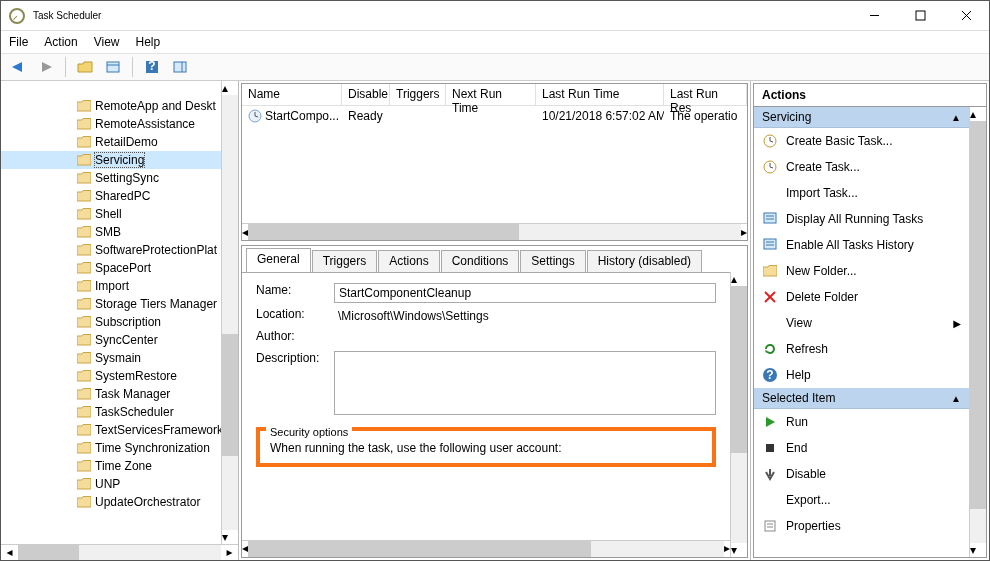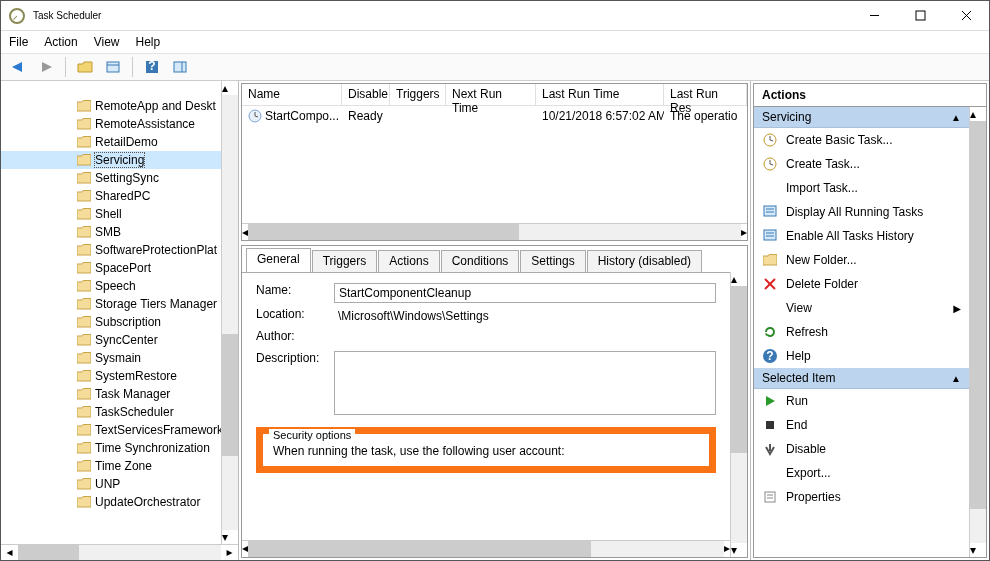--- a/index.html
+++ b/index.html
@@ -45,34 +45,34 @@
 .grid-hscroll .thumb{position:absolute;left:0;top:0;height:100%;width:55%;background:#ccc;}
 .detail-pane { flex:1; border:1px solid #999; display:flex; flex-direction:column; position:relative;}
 .tab-row { display:flex; height:26px; align-items:flex-end; padding:4px 4px 0;}
 .tab { height:22px; padding:3px 10px; border:1px solid #aaa; border-bottom:none; background:#f3f3f3; margin-right:1px; position:relative;}
 .tab.active { background:#fff; z-index:2; height:24px; margin-top:-2px;}
 .tab-content { display:flex; flex-direction:column; padding:10px 14px; gap:4px; border-top:1px solid #aaa; flex:1; overflow:hidden;}
 .field-row { display:flex; align-items:flex-start; gap:8px;}
 .field-label { width:70px;}
 .field-val { flex:1; border:1px solid #aaa; padding:2px 4px; background:#fff; min-height:18px;}
 .desc-val { min-height:64px;}
-.fieldset { border:7px solid #f97316; padding:8px 10px; margin-top:8px;}
+.fieldset { border:4px solid #f97316; padding:8px 10px; margin-top:8px;}
 .fieldset-legend { font-size:11px; padding:0 4px; position:relative; top:-14px; left:-4px; background:#fff; display:inline-block;}
 .fieldset-legend + .fs-body { margin-top:-12px;}
 .v-scroll-slot { width:17px; border-left:1px solid #ccc;}
 .detail-inner { display:flex; flex:1; min-height:0;}
 .detail-left { flex:1; display:flex; flex-direction:column;}
 .detail-hscroll { height:17px; border-top:1px solid #ccc; display:flex;}
 .actions-pane { width:234px; display:flex; flex-direction:column; border:1px solid #999; margin:2px;}
 .actions-head { padding:4px 8px; font-weight:600; border-bottom:1px solid #999; background:#fff;}
 .actions-inner { flex:1; display:flex;}
 .actions-list { flex:1; overflow:hidden;}
 .act-section-hdr { background:#bcd4ee; padding:3px 8px; display:flex; justify-content:space-between; align-items:center; border-bottom:1px solid #a8c0da;}
 .act-section-hdr .chev { font-size:10px;}
-.act-item { display:flex; align-items:center; gap:8px; height:24px; padding:4px 8px;}
+.act-item { display:flex; align-items:center; gap:8px; height:24px; padding:13px 8px;}
 .act-icon { width:16px; height:16px; display:flex; align-items:center; justify-content:center;}
 .act-submenu-chev { margin-left:auto; font-size:10px;}
 .actions-vscroll { width:17px; border-left:1px solid #ccc;}
 svg { display:block;}
 </style>
 </head>
 <body>
 
 <div class="titlebar">
   <span class="app-icon"></span>
@@ -224,21 +224,21 @@
               </svg>
             </span>
             <span class="tree-label">SpacePort</span>
           </div>
           <div class="tree-item">
             <span class="tree-folder-icon">
               <svg width="14" height="12">
                 <path d="M0 2h5l1-1.5h8V11H0z" fill="#f6dc9a" stroke="#caa64b"></path>
               </svg>
             </span>
-            <span class="tree-label">Speech</span>
+            <span class="tree-label">Import</span>
           </div>
           <div class="tree-item">
             <span class="tree-folder-icon">
               <svg width="14" height="12">
                 <path d="M0 2h5l1-1.5h8V11H0z" fill="#f6dc9a" stroke="#caa64b"></path>
               </svg>
             </span>
             <span class="tree-label">Storage Tiers Manager</span>
           </div>
           <div class="tree-item">

